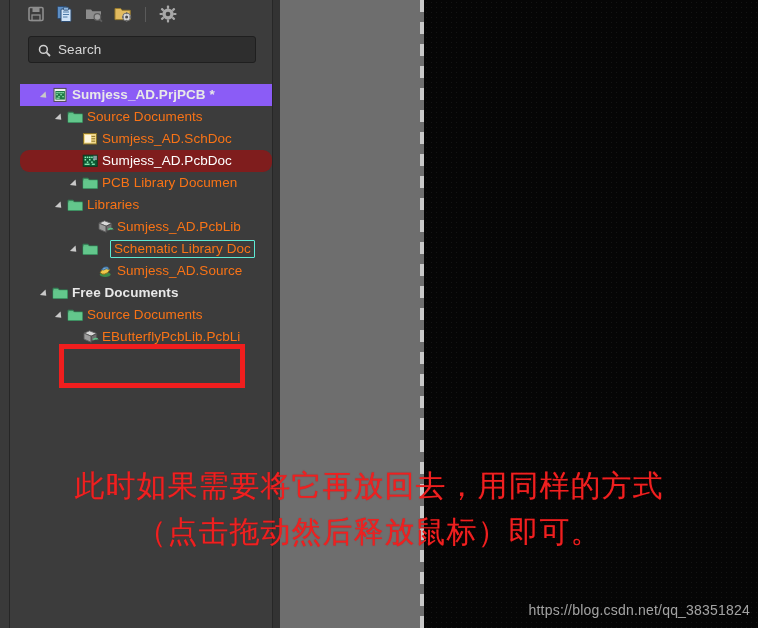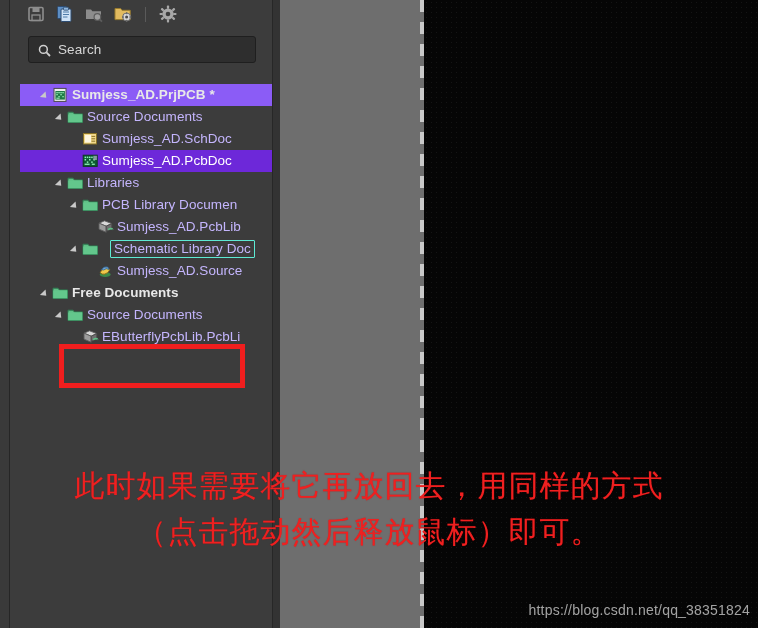--- a/index.html
+++ b/index.html
@@ -78,38 +78,39 @@
 
   
   .tree{
     position:absolute;left:10px;top:84px;width:252px;
   }
   .row{
     position:relative;height:22px;display:flex;align-items:center;
     box-sizing:border-box;white-space:nowrap;cursor:default;
   }
   .row .lbl{
-    color:#c4b5fd;font-size:13.5px;line-height:1;letter-spacing:.05px;
+    color:#f97316;font-size:13.5px;line-height:1;letter-spacing:.05px;
   }
   .row.bold .lbl{font-weight:bold;color:#e8e8e8;}
   .row .arrow{
     width:11px;height:22px;flex:0 0 auto;position:relative;
   }
   .row .arrow.on::after{
     content:"";position:absolute;left:1px;top:8px;
     border-left:5px solid #c9c9c9;
     border-top:4px solid transparent;
     border-bottom:4px solid transparent;
     transform:rotate(45deg);transform-origin:50% 50%;
   }
   .row .ico{width:17px;height:16px;flex:0 0 auto;margin-right:3px;position:relative;}
   .row .ico svg{display:block}
 
   .row.selected{
-    background:#6d28d9;
+    background:#7f1d1d;
+    border-radius:9px;
   }
   .row.selected .lbl{color:#ffffff;}
   .row.outlined .lbl{
     border:1px solid #5eead4;padding:1px 3px;margin:-1px 8px;
     border-radius:1px;
   }
   .row.hovered{background:#8b5cf6;}
 
   
   .redbox{
@@ -290,40 +291,40 @@
                 <rect x="9.2" y="8.4" width="1.5" height="1.5"></rect>
                 <rect x="2.6" y="10.6" width="5" height="1.3"></rect>
                 <rect x="9.8" y="10.6" width="3" height="1.3"></rect>
               </g>
               <rect x="11.3" y="2.8" width="3.6" height="4.2" fill="#9aa6b2" opacity=".85"></rect>
             </svg>
           </span>
           <span class="lbl">Sumjess_AD.PcbDoc</span>
         </div>
         <div class="row">
+          <span style="flex: 0 0 auto; height: 22px; width: 51px;"></span>
+          <span class="arrow on"></span>
+          <span class="ico">
+            <svg width="17" height="16" viewBox="0 0 17 16">
+              <path d="M1 3.2h5l1.3 1.7h8.2v8.6H1z" fill="#5fbf86" stroke="#2f7a50" stroke-width="1"></path>
+              <path d="M1.2 5.4h14.1v7.9H1.2z" fill="#63c78c"></path>
+            </svg>
+          </span>
+          <span class="lbl">PCB Library Documen</span>
+        </div>
+        <div class="row">
           <span style="flex: 0 0 auto; height: 22px; width: 36px;"></span>
           <span class="arrow on"></span>
           <span class="ico">
             <svg width="17" height="16" viewBox="0 0 17 16">
               <path d="M1 3.2h5l1.3 1.7h8.2v8.6H1z" fill="#5fbf86" stroke="#2f7a50" stroke-width="1"></path>
               <path d="M1.2 5.4h14.1v7.9H1.2z" fill="#63c78c"></path>
             </svg>
           </span>
           <span class="lbl">Libraries</span>
-        </div>
-        <div class="row">
-          <span style="flex: 0 0 auto; height: 22px; width: 51px;"></span>
-          <span class="arrow on"></span>
-          <span class="ico">
-            <svg width="17" height="16" viewBox="0 0 17 16">
-              <path d="M1 3.2h5l1.3 1.7h8.2v8.6H1z" fill="#5fbf86" stroke="#2f7a50" stroke-width="1"></path>
-              <path d="M1.2 5.4h14.1v7.9H1.2z" fill="#63c78c"></path>
-            </svg>
-          </span>
-          <span class="lbl">PCB Library Documen</span>
         </div>
         <div class="row">
           <span style="flex: 0 0 auto; height: 22px; width: 66px;"></span>
           <span class="arrow"></span>
           <span class="ico">
             <svg width="17" height="16" viewBox="0 0 17 16">
               <path d="M2 4.2 L7.5 1.8 L14.8 4.6 L9.2 7.2 Z" fill="#d8d8d8" stroke="#5b5b5b" stroke-width=".9"></path>
               <path d="M2 4.2 L2 10.2 L9.2 13.2 L9.2 7.2 Z" fill="#9c9c9c" stroke="#5b5b5b" stroke-width=".9"></path>
               <path d="M9.2 7.2 L14.8 4.6 L14.8 9.6 L9.2 12.6 Z" fill="#6f6f6f" stroke="#4a4a4a" stroke-width=".9"></path>
               <path d="M11 10.6 q3 -1.8 4.6 -.4" fill="none" stroke="#5fbf86" stroke-width="1.6"></path>

